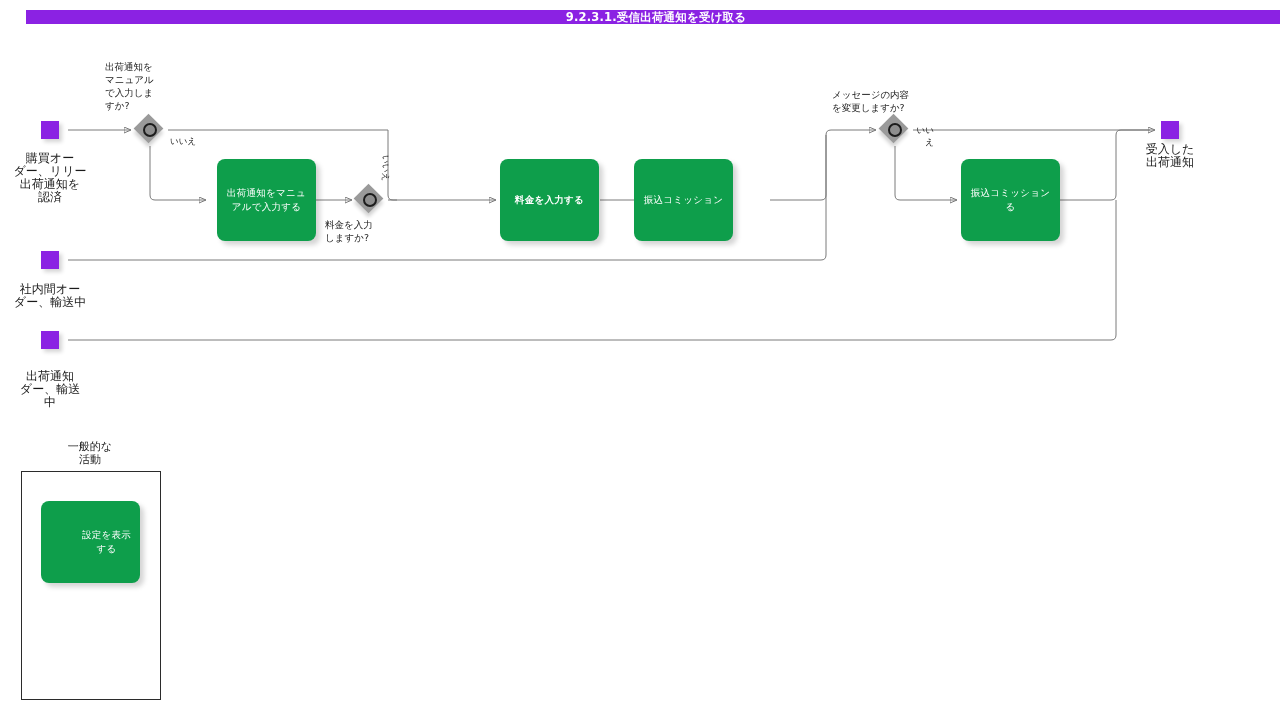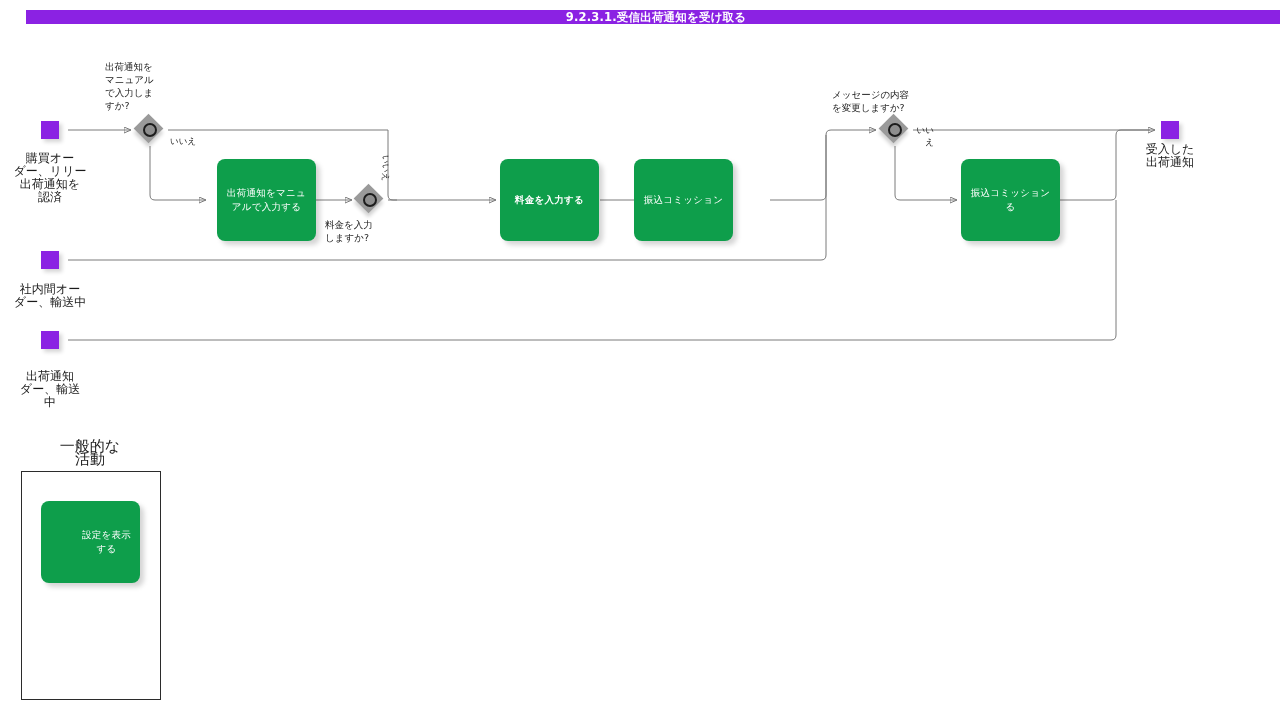--- a/index.html
+++ b/index.html
@@ -130,21 +130,21 @@
 
   
   .pool {
     position: absolute;
     border: 1.3px solid #2b2b2b;
     background: #ffffff;
   }
   .pool-title {
     position: absolute;
     text-align: center;
-    font-size: 15px;
+    font-size: 11px;
     color: #1a1a1a;
     line-height: 13px;
     white-space: pre-line;
   }
 </style>
 </head>
 <body>
 
 <div id="canvas">
 

